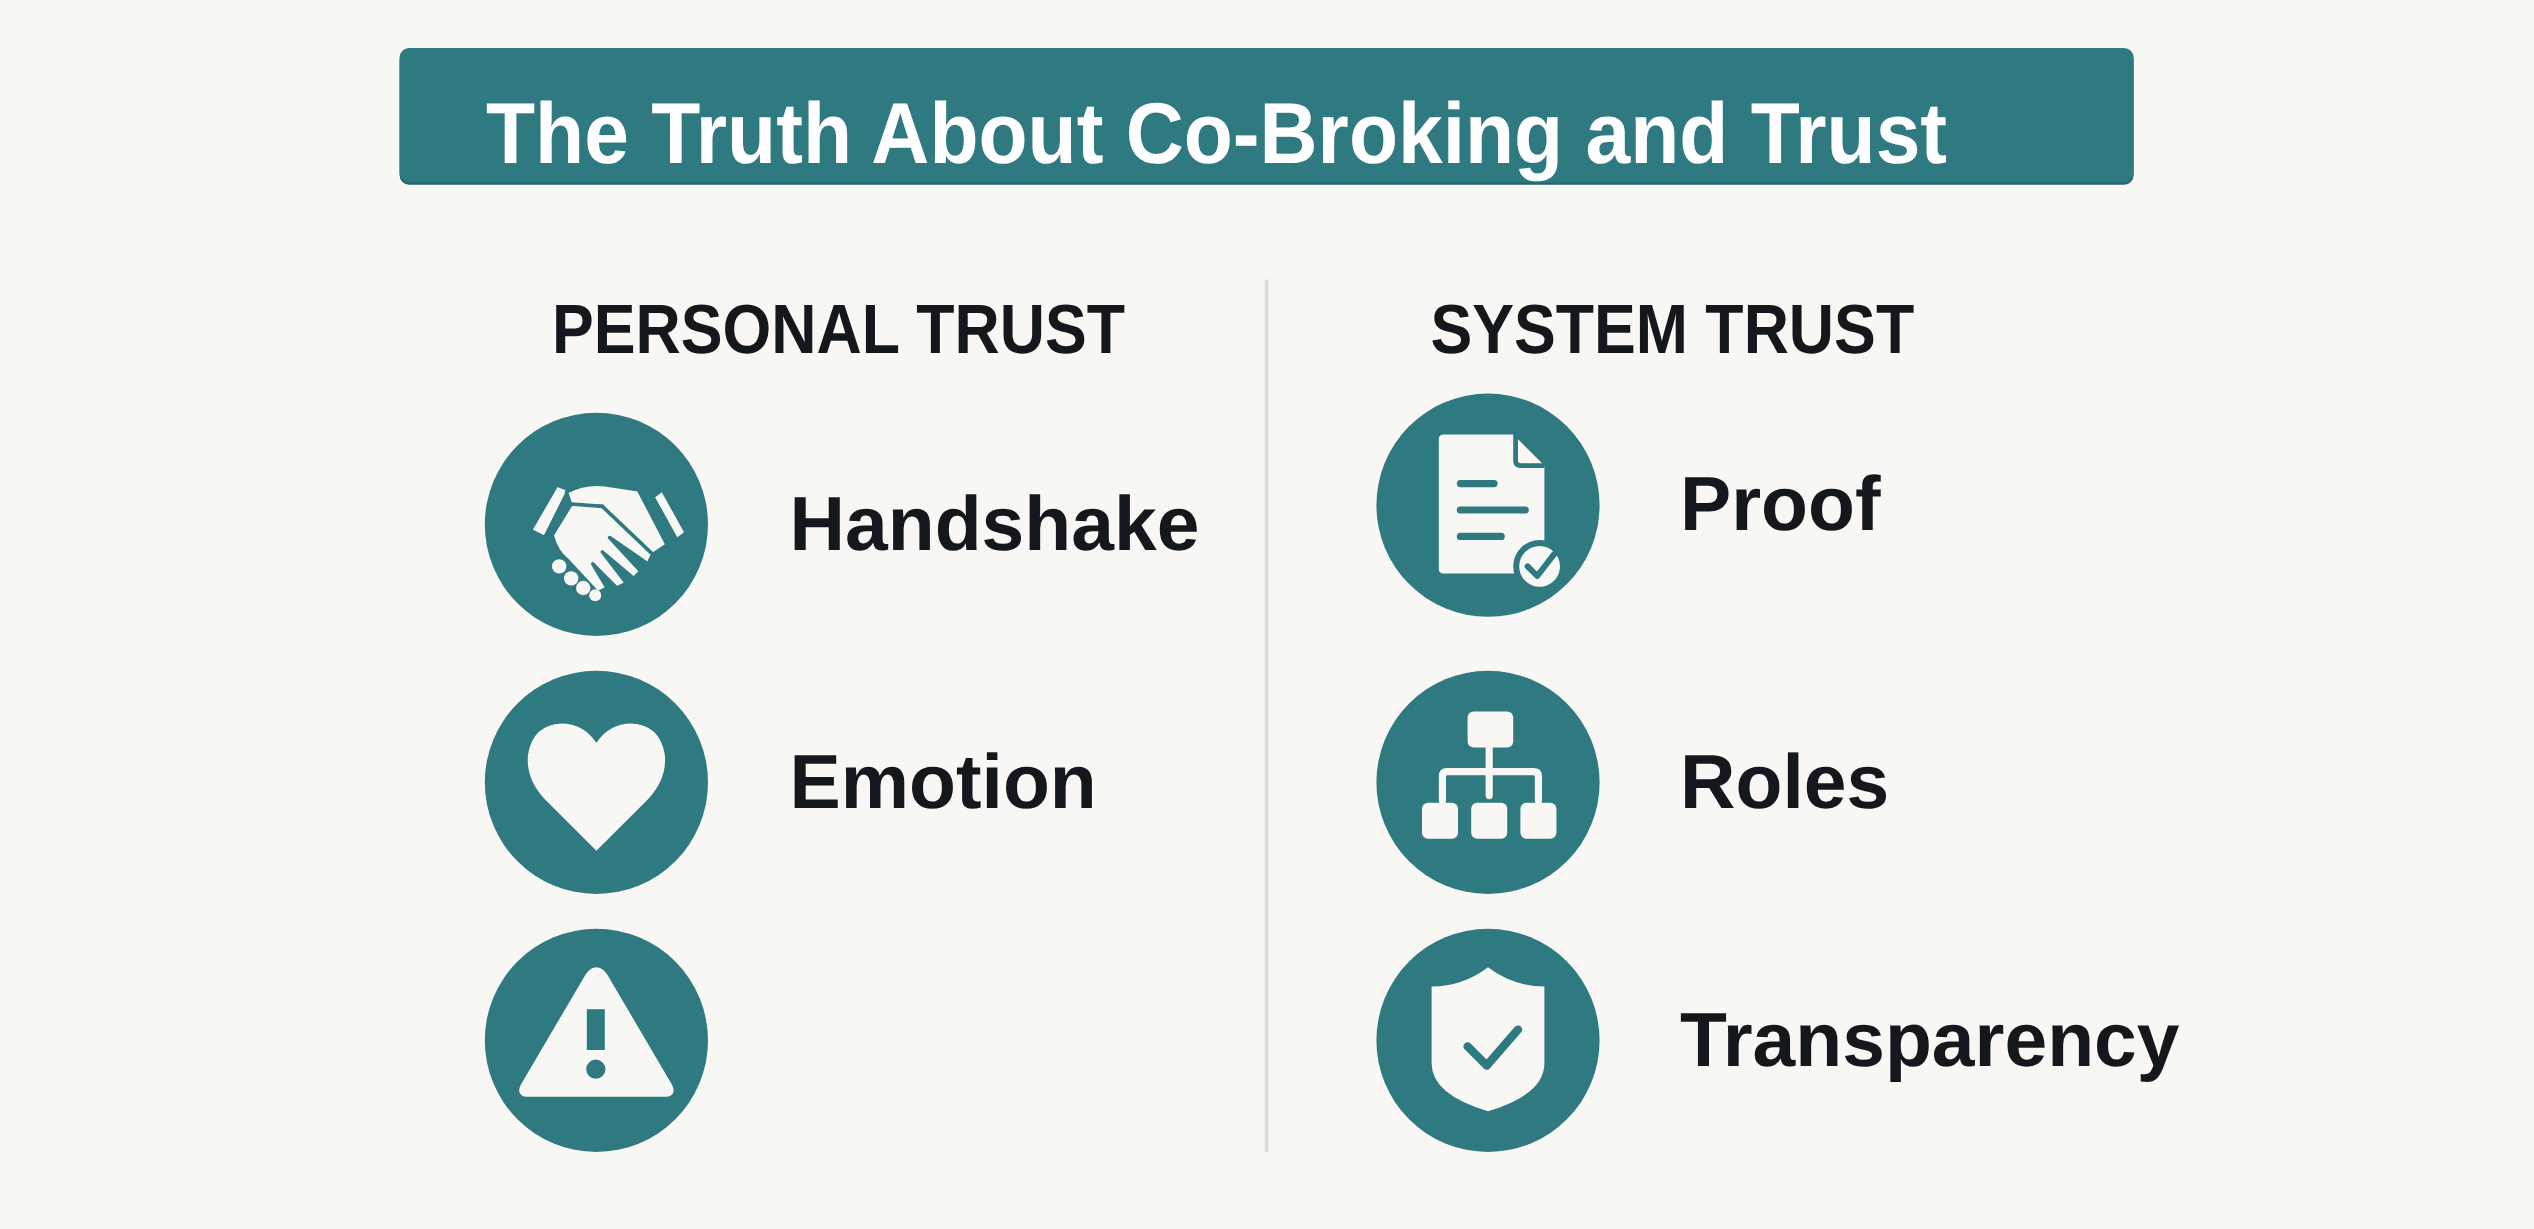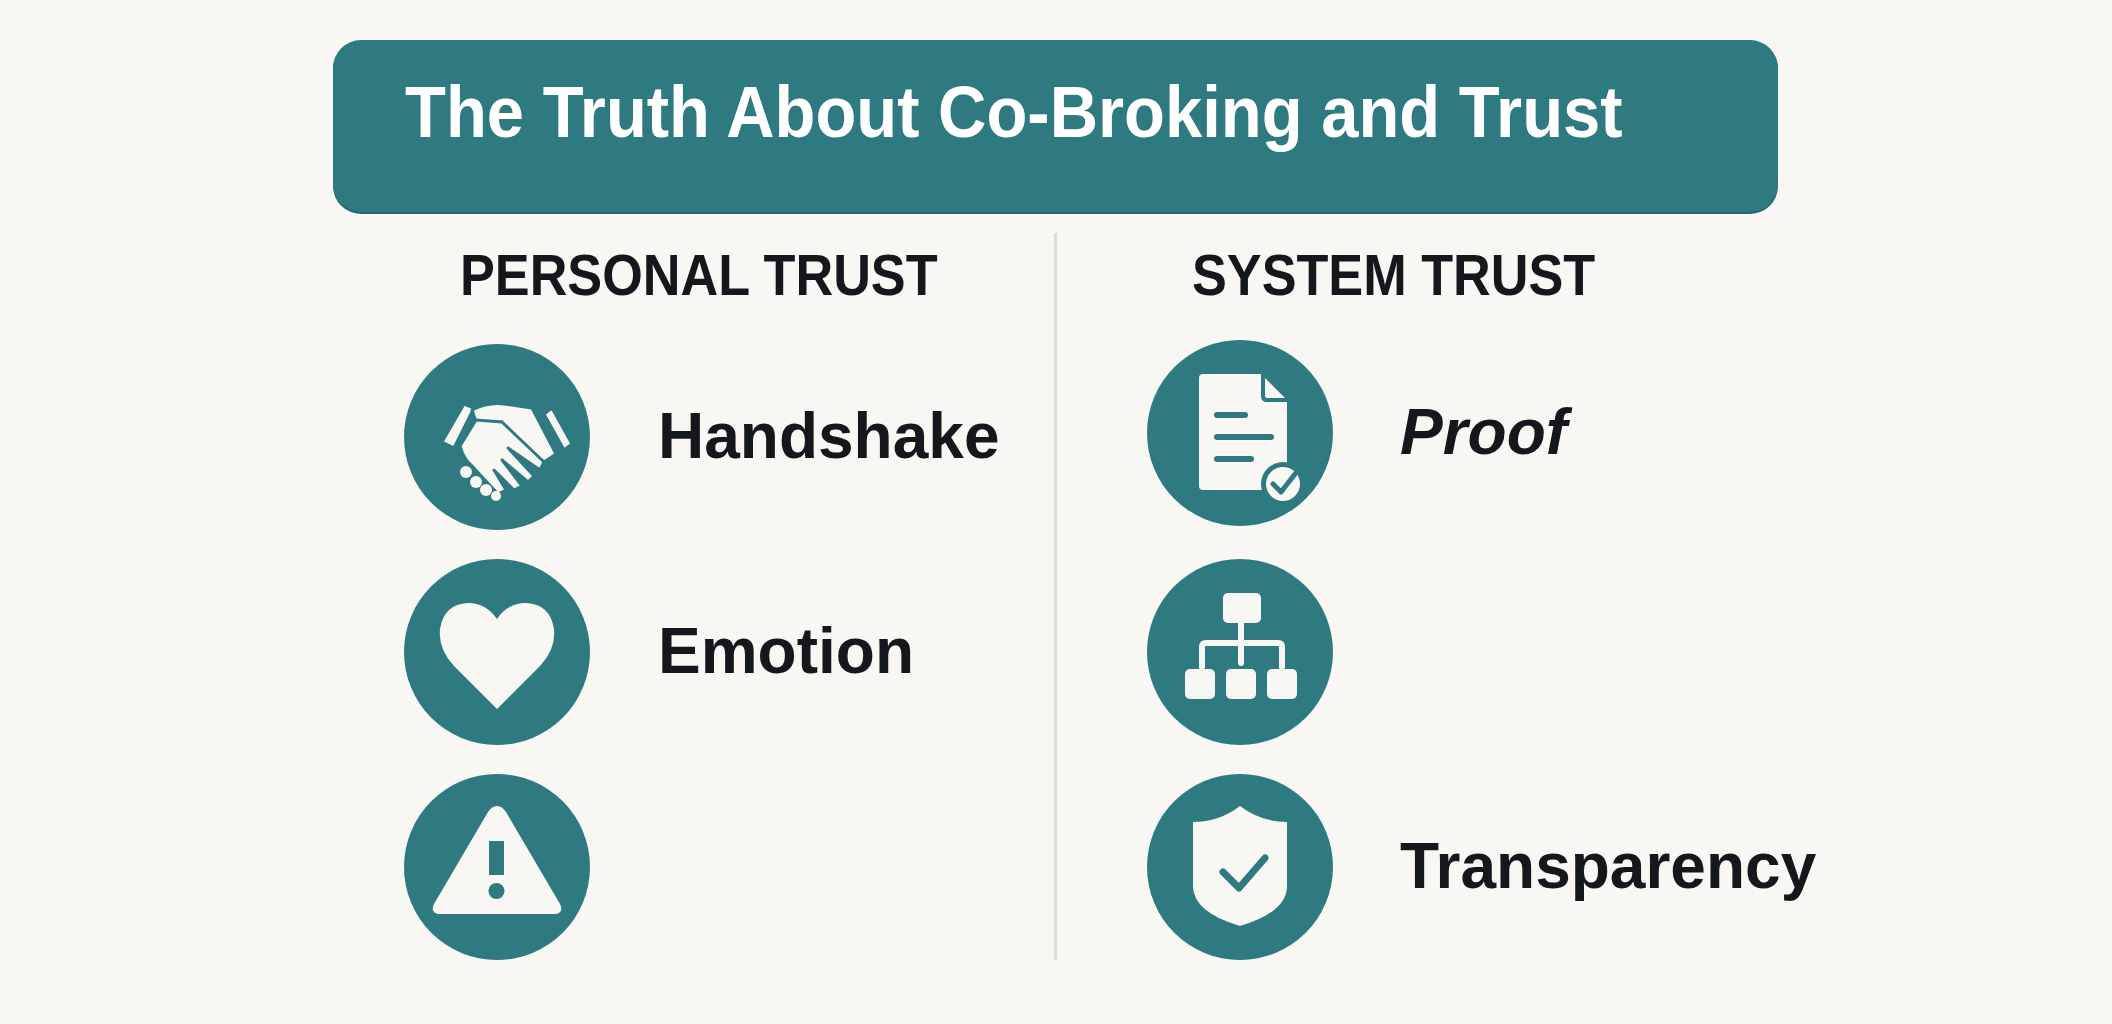--- a/index.html
+++ b/index.html
@@ -3,22 +3,22 @@
 <meta charset="utf-8">
 <style>
   html, body { margin:0; padding:0; }
   body {
     width:2112px; height:1024px; position:relative; overflow:hidden;
     background:#f8f7f4;
     font-family:"Liberation Sans", "DejaVu Sans", sans-serif;
     color:#14181c;
   }
   .title-bar {
-    position:absolute; left:333px; top:40px; width:1445px; height:172px;
-    background:#2e7a80; border-radius:28px;
+    position:absolute; left:333px; top:40px; width:1445px; height:112px;
+    background:#2e7a80; border-radius:8px;
     box-shadow:0 2px 0 #23666b;
   }
   .title-text {
     position:absolute; left:72px; top:36px;
     font-size:72px; font-weight:bold; color:#ffffff; letter-spacing:0px;
     white-space:nowrap; line-height:1;
     transform:scaleX(0.93); transform-origin:left top;
   }
   .col-heading {
     position:absolute; top:246px; font-size:58px; font-weight:bold;
@@ -88,21 +88,21 @@
 <div class="item" style="left:404px; top:774px; width:600px;">
   <div class="icon-circle">
     <svg viewBox="0 0 186 186">
       <path fill="#f8f7f4" d="M93 32 Q98 32 102 38 L156 130 Q160 138 152 140 L34 140 Q26 138 30 130 L84 38 Q88 32 93 32 Z"></path>
       <rect x="85" y="67" width="15" height="34" fill="#2e7a80"></rect>
       <circle cx="92.5" cy="117" r="8" fill="#2e7a80"></circle>
     </svg>
   </div>
 </div>
 
-<div class="item" style="left:1147px; top:340px; width:700px;font-style:italic;">
+<div class="item" style="left:1147px; top:328px; width:700px;">
   <div class="icon-circle">
     <svg viewBox="0 0 186 186">
       <path fill="#f8f7f4" d="M56 34 L114 34 L140 60 L140 150 L56 150 Q52 150 52 146 L52 38 Q52 34 56 34 Z"></path>
       <path fill="#2e7a80" d="M114 34 L114 56 Q114 62 120 62 L140 62 L140 58 L120 58 Q118 58 118 56 L118 34 Z"></path>
       <g stroke="#2e7a80" stroke-width="6" stroke-linecap="round">
         <line x1="70" y1="75" x2="98" y2="75"></line>
         <line x1="70" y1="97" x2="124" y2="97"></line>
         <line x1="70" y1="119" x2="104" y2="119"></line>
       </g>
       <circle cx="136" cy="144" r="22" fill="#2e7a80"></circle>
@@ -118,20 +118,21 @@
     <svg viewBox="0 0 186 186">
       <g fill="#f8f7f4">
         <rect x="76" y="34" width="38" height="30" rx="5"></rect>
         <rect x="38" y="110" width="30" height="30" rx="5"></rect>
         <rect x="79" y="110" width="30" height="30" rx="5"></rect>
         <rect x="120" y="110" width="30" height="30" rx="5"></rect>
       </g>
       <path d="M94 64 L94 104 M55 108 L55 88 Q55 84 59 84 L131 84 Q135 84 135 88 L135 108" fill="none" stroke="#f8f7f4" stroke-width="6" stroke-linecap="round"></path>
     </svg>
   </div>
+  <div class="item-label" style="left:225px;">Roles</div>
 </div>
 
 <div class="item" style="left:1147px; top:774px; width:700px;text-align:center;">
   <div class="icon-circle">
     <svg viewBox="0 0 186 186">
       <path fill="#f8f7f4" d="M46 48 Q72 48 93 32 Q114 48 140 48 L140 112 Q140 138 93 152 Q46 138 46 112 Z"></path>
       <path d="M76 98 L92 114 L118 84" fill="none" stroke="#2e7a80" stroke-width="7" stroke-linecap="round" stroke-linejoin="round"></path>
     </svg>
   </div>
   <div class="item-label" style="left:225px;">Transparency</div>

